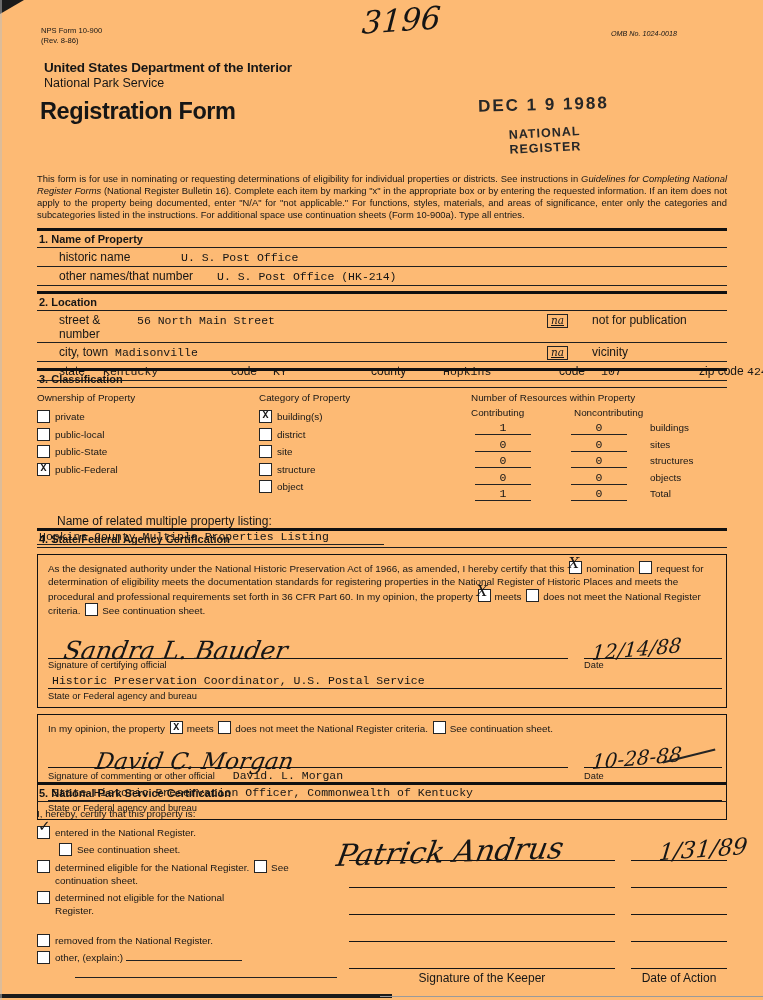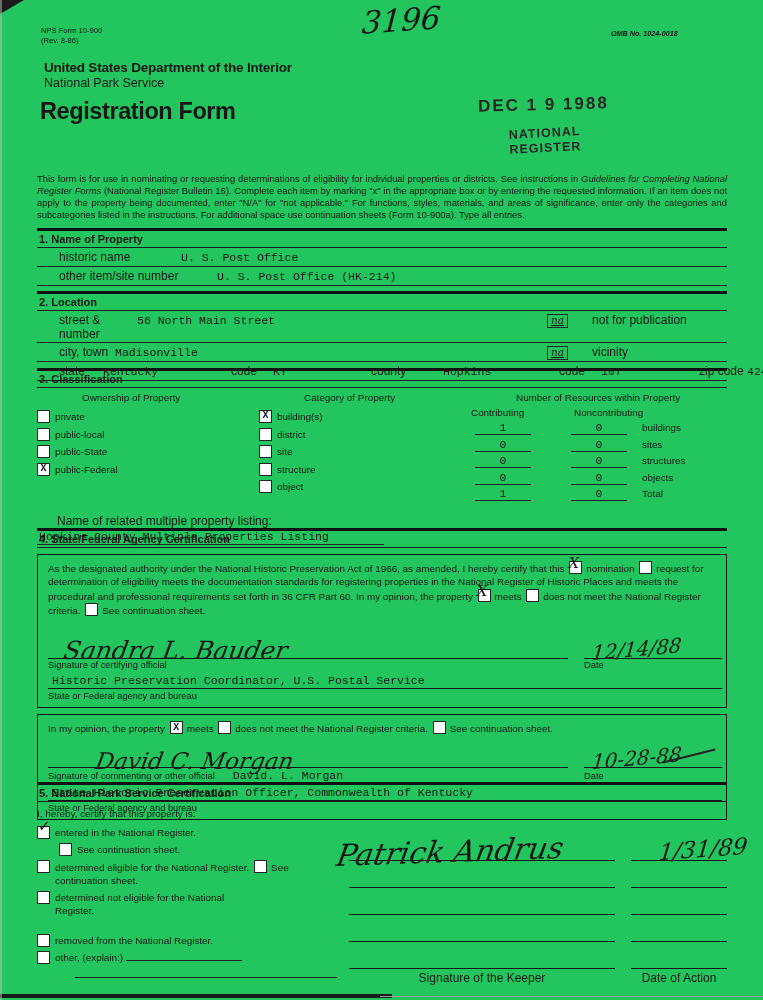--- a/index.html
+++ b/index.html
@@ -1,34 +1,34 @@
 <!DOCTYPE html>
 <html><head>
 <meta charset="utf-8">
 <style>
   html,body{margin:0;padding:0;background:#e8e8e8;}
-  .page{position:relative;width:763px;height:1000px;background:#22c55e;color:#161616;
+  .page{position:relative;width:763px;height:1000px;background:#fdba74;color:#161616;
         font-family:"Liberation Sans",sans-serif;overflow:hidden;margin:0 auto;
         box-shadow:0 0 4px rgba(0,0,0,.4);}
   
   .corner-art{position:absolute;top:0;left:0;width:24px;height:14px;background:#1b1b1b;
               clip-path:polygon(0 0,100% 0,0 100%);}
   .bottom-strip{position:absolute;left:0;bottom:2px;width:392px;height:4px;background:#1b1b1b;}
   .bottom-line{position:absolute;left:380px;bottom:3px;width:383px;height:1px;background:#9a9a9a;}
   .left-edge{position:absolute;left:0;top:0;width:2px;height:100%;background:#bdbdbd;opacity:.5;}
 
   .abs{position:absolute;}
   .flabel{font-size:12px;padding-left:20px;}
   .typed{font-family:"Liberation Mono","DejaVu Sans Mono",monospace;font-size:11.5px;white-space:nowrap;}
   .script{font-family:"DejaVu Serif",serif;font-style:italic;display:inline-block;transform:skewX(-10deg);}
 
   
   .hdr-left{top:26px;left:41px;font-size:7.6px;line-height:9.5px;}
   .hand-num{top:2px;left:362px;font-size:31px;transform:rotate(-4deg) skewX(-8deg);color:#141414;}
-  .omb{top:29px;left:611px;font-size:7.2px;font-style:italic;font-weight:bold;}
+  .omb{top:29px;left:611px;font-size:7.2px;font-style:italic;font-weight:normal;}
   .dept{top:60px;left:44px;}
   .dept-1{font-size:13.5px;font-weight:bold;letter-spacing:-.2px;}
   .dept-2{font-size:12.5px;margin-top:1px;}
   .title{top:99px;left:40px;font-size:23.5px;font-weight:bold;line-height:25px;letter-spacing:-.4px;}
   .stamp{top:95px;left:478px;color:#272727;}
   .stamp-date{font-size:17px;font-weight:bold;letter-spacing:2px;transform:rotate(-1.5deg);
               font-family:"Liberation Sans",sans-serif;}
   .stamp-nr{margin-top:11px;margin-left:22px;font-size:12.5px;font-weight:bold;letter-spacing:1px;
             line-height:15px;text-align:center;transform:rotate(-3deg);width:90px;}
   .intro{top:164px;left:37px;width:690px;font-size:9.4px;line-height:11.9px;text-align:justify;}
@@ -47,28 +47,28 @@
   .cb{width:11px;height:11px;border:1.3px solid #242424;margin-right:5px;position:relative;flex:none;background:#fff;}
   .mark{position:absolute;left:0;top:-1px;width:11px;text-align:center;
         font-family:"Liberation Mono",monospace;font-size:10px;font-weight:bold;}
   .mark.hand{font-family:"DejaVu Serif",serif;font-style:italic;font-size:15px;top:-5px;left:-2px;font-weight:normal;}
   .mark.check{font-family:"DejaVu Sans",sans-serif;font-size:15px;top:-7px;left:0;font-weight:normal;}
   .icb{display:inline-block;width:11px;height:11px;border:1.3px solid #242424;vertical-align:-2px;
        margin:0 4px 0 2px;position:relative;background:#fff;}
 
   .cols{display:flex;margin-top:4px;}
   .col1{width:222px;} .col2{width:212px;} .col3{flex:1;}
-  .colhead{font-size:9.9px;margin-bottom:7px;margin-left:45px;}
+  .colhead{font-size:9.9px;margin-bottom:7px;}
   .cbitem{display:flex;align-items:center;margin-bottom:4.5px;font-size:9.9px;}
   .subheads{display:flex;font-size:9.9px;margin-bottom:4px;}
   .sh1{width:103px;}
   .numrow{display:flex;align-items:baseline;margin-bottom:3.5px;}
   .numcell{width:56px;text-align:center;border-bottom:1.4px solid #222;line-height:12px;}
   .nc1{margin-left:4px;} .nc2{margin-left:40px;}
-  .numlabel{font-size:9.9px;margin-left:15px;}
+  .numlabel{font-size:9.9px;margin-left:23px;}
   .related{display:flex;margin-top:9px;}
   .rel-left{width:420px;}
   .rel-val{border-bottom:1.3px solid #222;width:345px;padding:1px 0 1px 2px;margin-top:1px;}
   .rel-right{flex:1;font-size:9.8px;line-height:13px;}
   .prevu{display:inline-block;width:66px;text-align:center;border-bottom:1.3px solid #222;}
 
   .certbox{border:1.6px solid #121212;margin-top:6px;padding:6px 4px 4px 10px;}
   .certp{font-size:9.9px;line-height:13.4px;margin:0;}
   .sigrow{display:flex;align-items:flex-end;margin-top:13px;}
   .sigfield{flex:1;border-bottom:1.5px solid #161616;position:relative;height:27px;}
@@ -135,21 +135,21 @@
 
   <p class="abs intro"><span>This form is for use in nominating or requesting determinations of eligibility for individual properties or districts. See instructions in </span><i>Guidelines for Completing National Register Forms</i><span> (National Register Bulletin 16). Complete each item by marking "x" in the appropriate box or by entering the requested information. If an item does not apply to the property being documented, enter "N/A" for "not applicable." For functions, styles, materials, and areas of significance, enter only the categories and subcategories listed in the instructions. For additional space use continuation sheets (Form 10-900a). Type all entries.</span></p>
 
   <div class="sec" style="top:228px;">
     <div class="sech">1. Name of Property</div>
     <div class="frow">
       <span class="flabel lw1">historic name</span>
       <span class="typed">U. S. Post Office</span>
     </div>
     <div class="frow">
-      <span class="flabel lw2">other item/site number</span>
+      <span class="flabel lw2">other names/that number</span>
       <span class="typed">U. S. Post Office (HK-214)</span>
     </div>
   </div>
 
   <div class="sec" style="top:291px;">
     <div class="sech">2. Location</div>
     <div class="frow">
       <span class="flabel" style="width:78px;flex:none;">street &amp; number</span>
       <span class="typed">56 North Main Street</span>
       <span class="rp">

